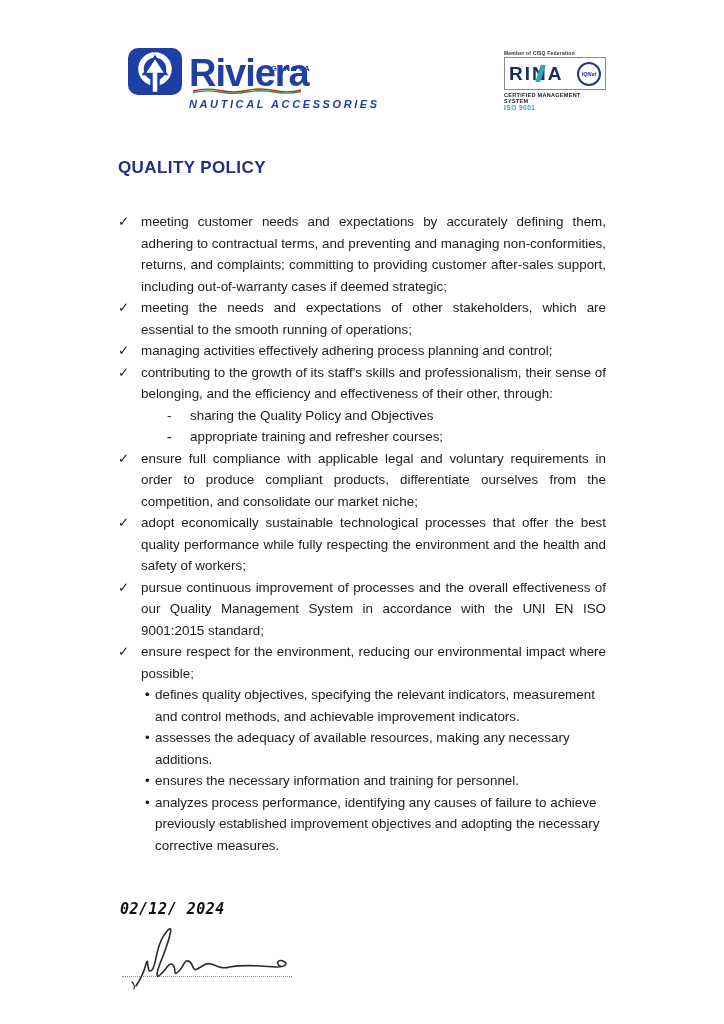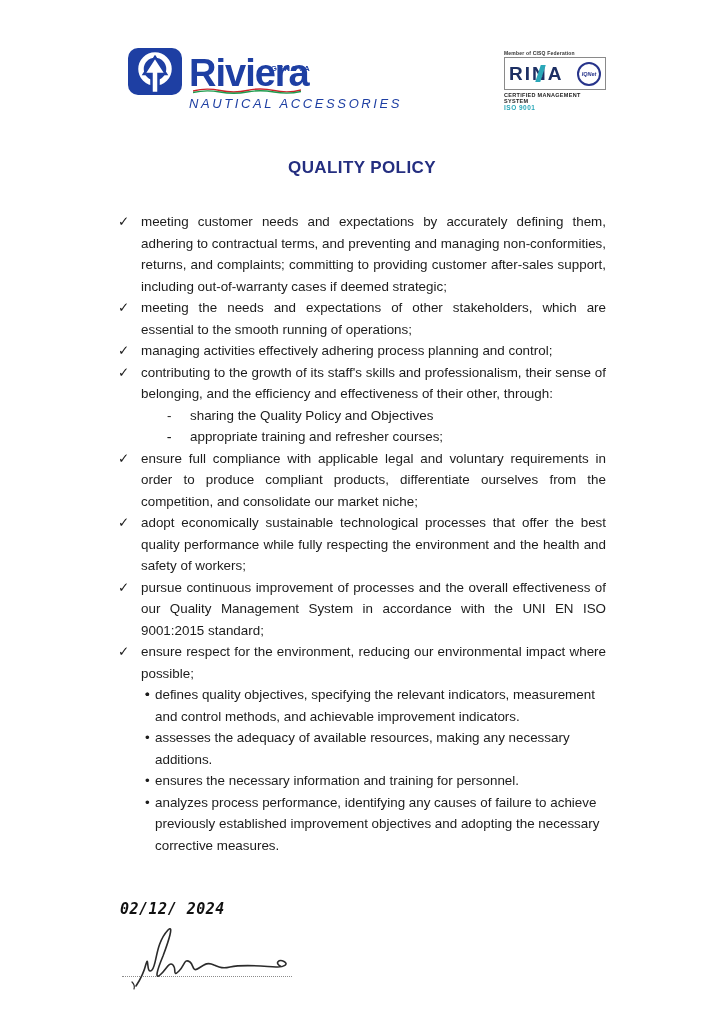--- a/index.html
+++ b/index.html
@@ -18,42 +18,42 @@
   .brand-name {
     font-size:38px; font-weight:bold; letter-spacing:-1px;
     color:#1e3fa3; line-height:0.9; display:inline-block;
   }
   .brand-city {
     position:absolute; top:-7px; right:-2px;
     font-size:8px; font-weight:bold; letter-spacing:1px; color:#1e3fa3;
   }
   .brand-wave { display:block; margin:-3px 0 0 4px; }
   .brand-tagline {
-    margin-top:1px; font-size:13px; font-weight:normal; font-style:italic;
+    margin-top:1px; font-size:11px; font-weight:bold; font-style:italic;
     letter-spacing:2.6px; color:#1e3fa3; white-space:nowrap;
   }
   
   .cert { width:102px; margin-top:2px; }
   .cert-member { font-size:5px; font-weight:bold; color:#333; letter-spacing:.2px; margin-bottom:1px; }
   .cert-box {
     border:1px solid #8a8a8a; background:#fff; height:33px;
     display:flex; align-items:center; justify-content:space-between; padding:2px 4px;
   }
   .cert-rina { position:relative; font-size:19px; font-weight:bold; color:#1c2f63; letter-spacing:2px; line-height:1; }
   .cert-slash { position:absolute; left:29px; top:1px; width:5px; height:17px; background:#2aa7b8; transform:skewX(-18deg); }
   .cert-iqnet {
     width:24px; height:24px; border:2px solid #27348b; border-radius:50%;
     display:flex; align-items:center; justify-content:center;
     font-size:5.5px; font-style:italic; font-weight:bold; color:#27348b;
   }
   .cert-line1 { margin-top:2px; font-size:5.5px; font-weight:bold; color:#222; letter-spacing:.3px; }
   .cert-line2 { font-size:6.5px; font-weight:bold; color:#2aa7b8; letter-spacing:.5px; }
   
   .doc-title {
-    margin:46px 0 0 0; text-align:center;
+    margin:46px 0 0 0; 
     font-size:17px; font-weight:bold; letter-spacing:.4px; color:#242e80;
   }
   
   .check-list { margin:33px 0 0 0; padding:0; list-style:none; }
   .check-list > li {
     position:relative; padding-left:23px; text-align:justify;
     font-size:13.4px; line-height:21.5px; color:#1c1c1c;
   }
   .marker { position:absolute; left:0; top:0; width:16px; text-align:left; }
   .sub-list { list-style:none; margin:0; padding:0 0 0 26px; text-align:left; }

